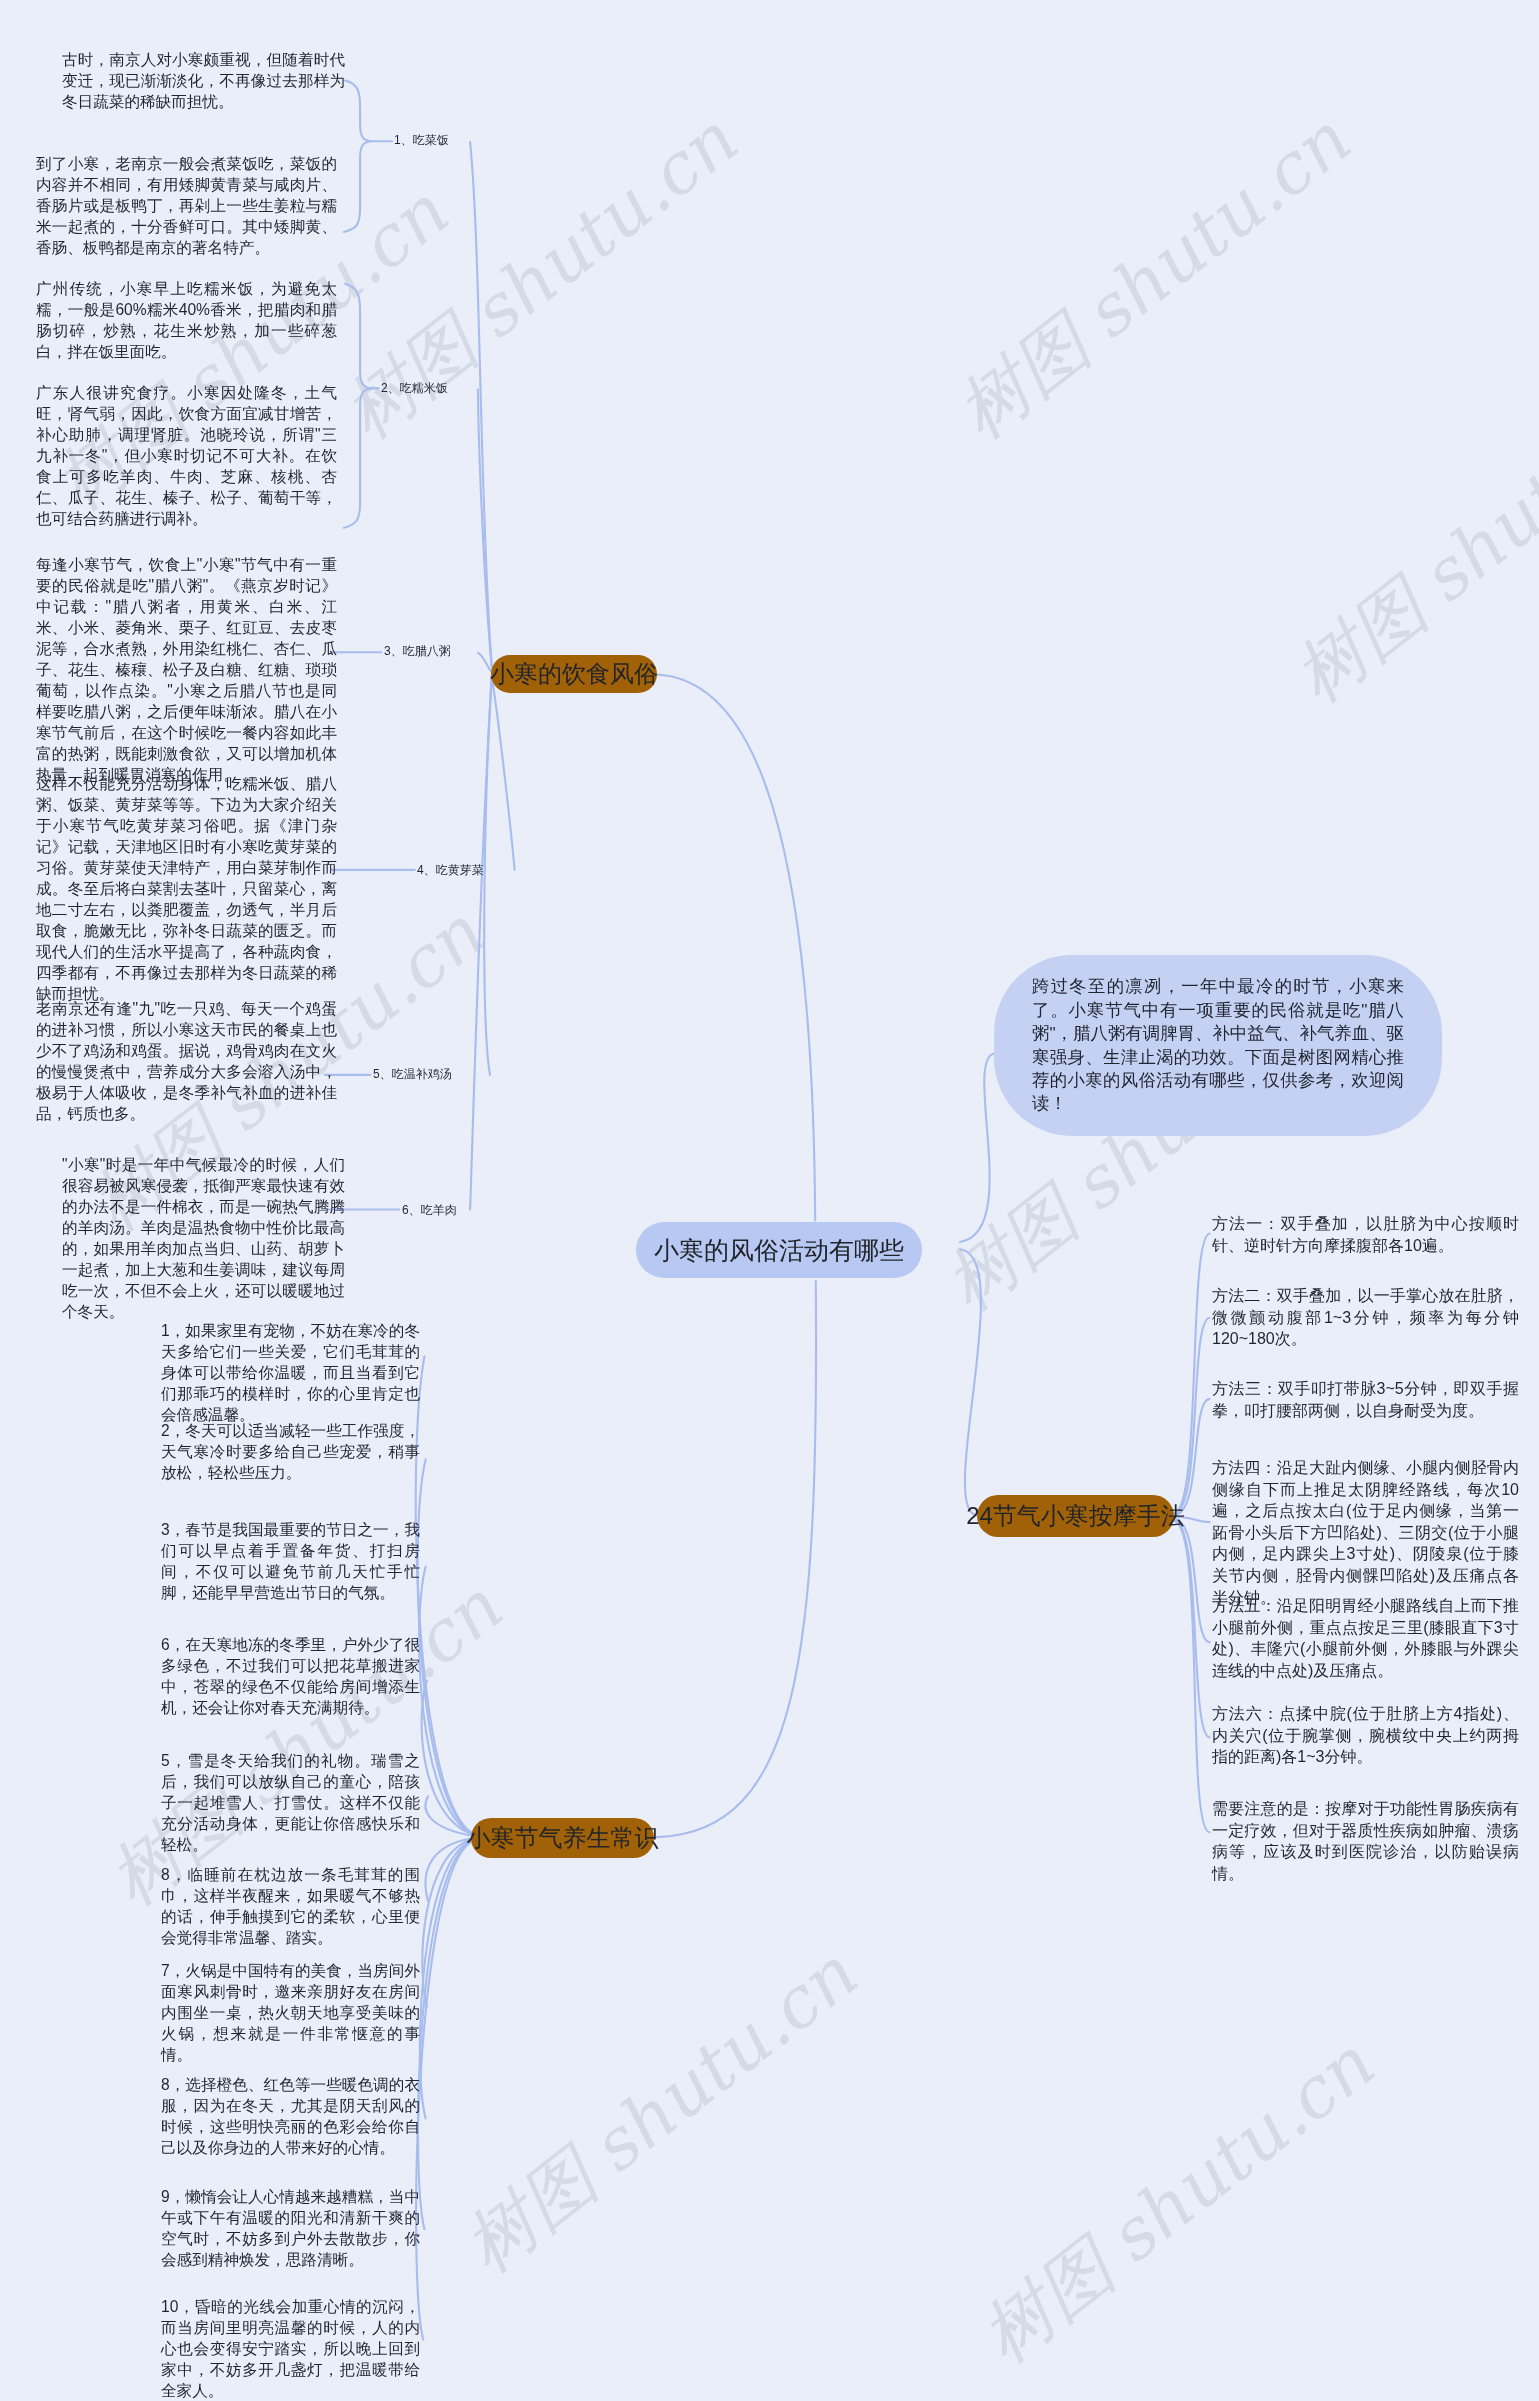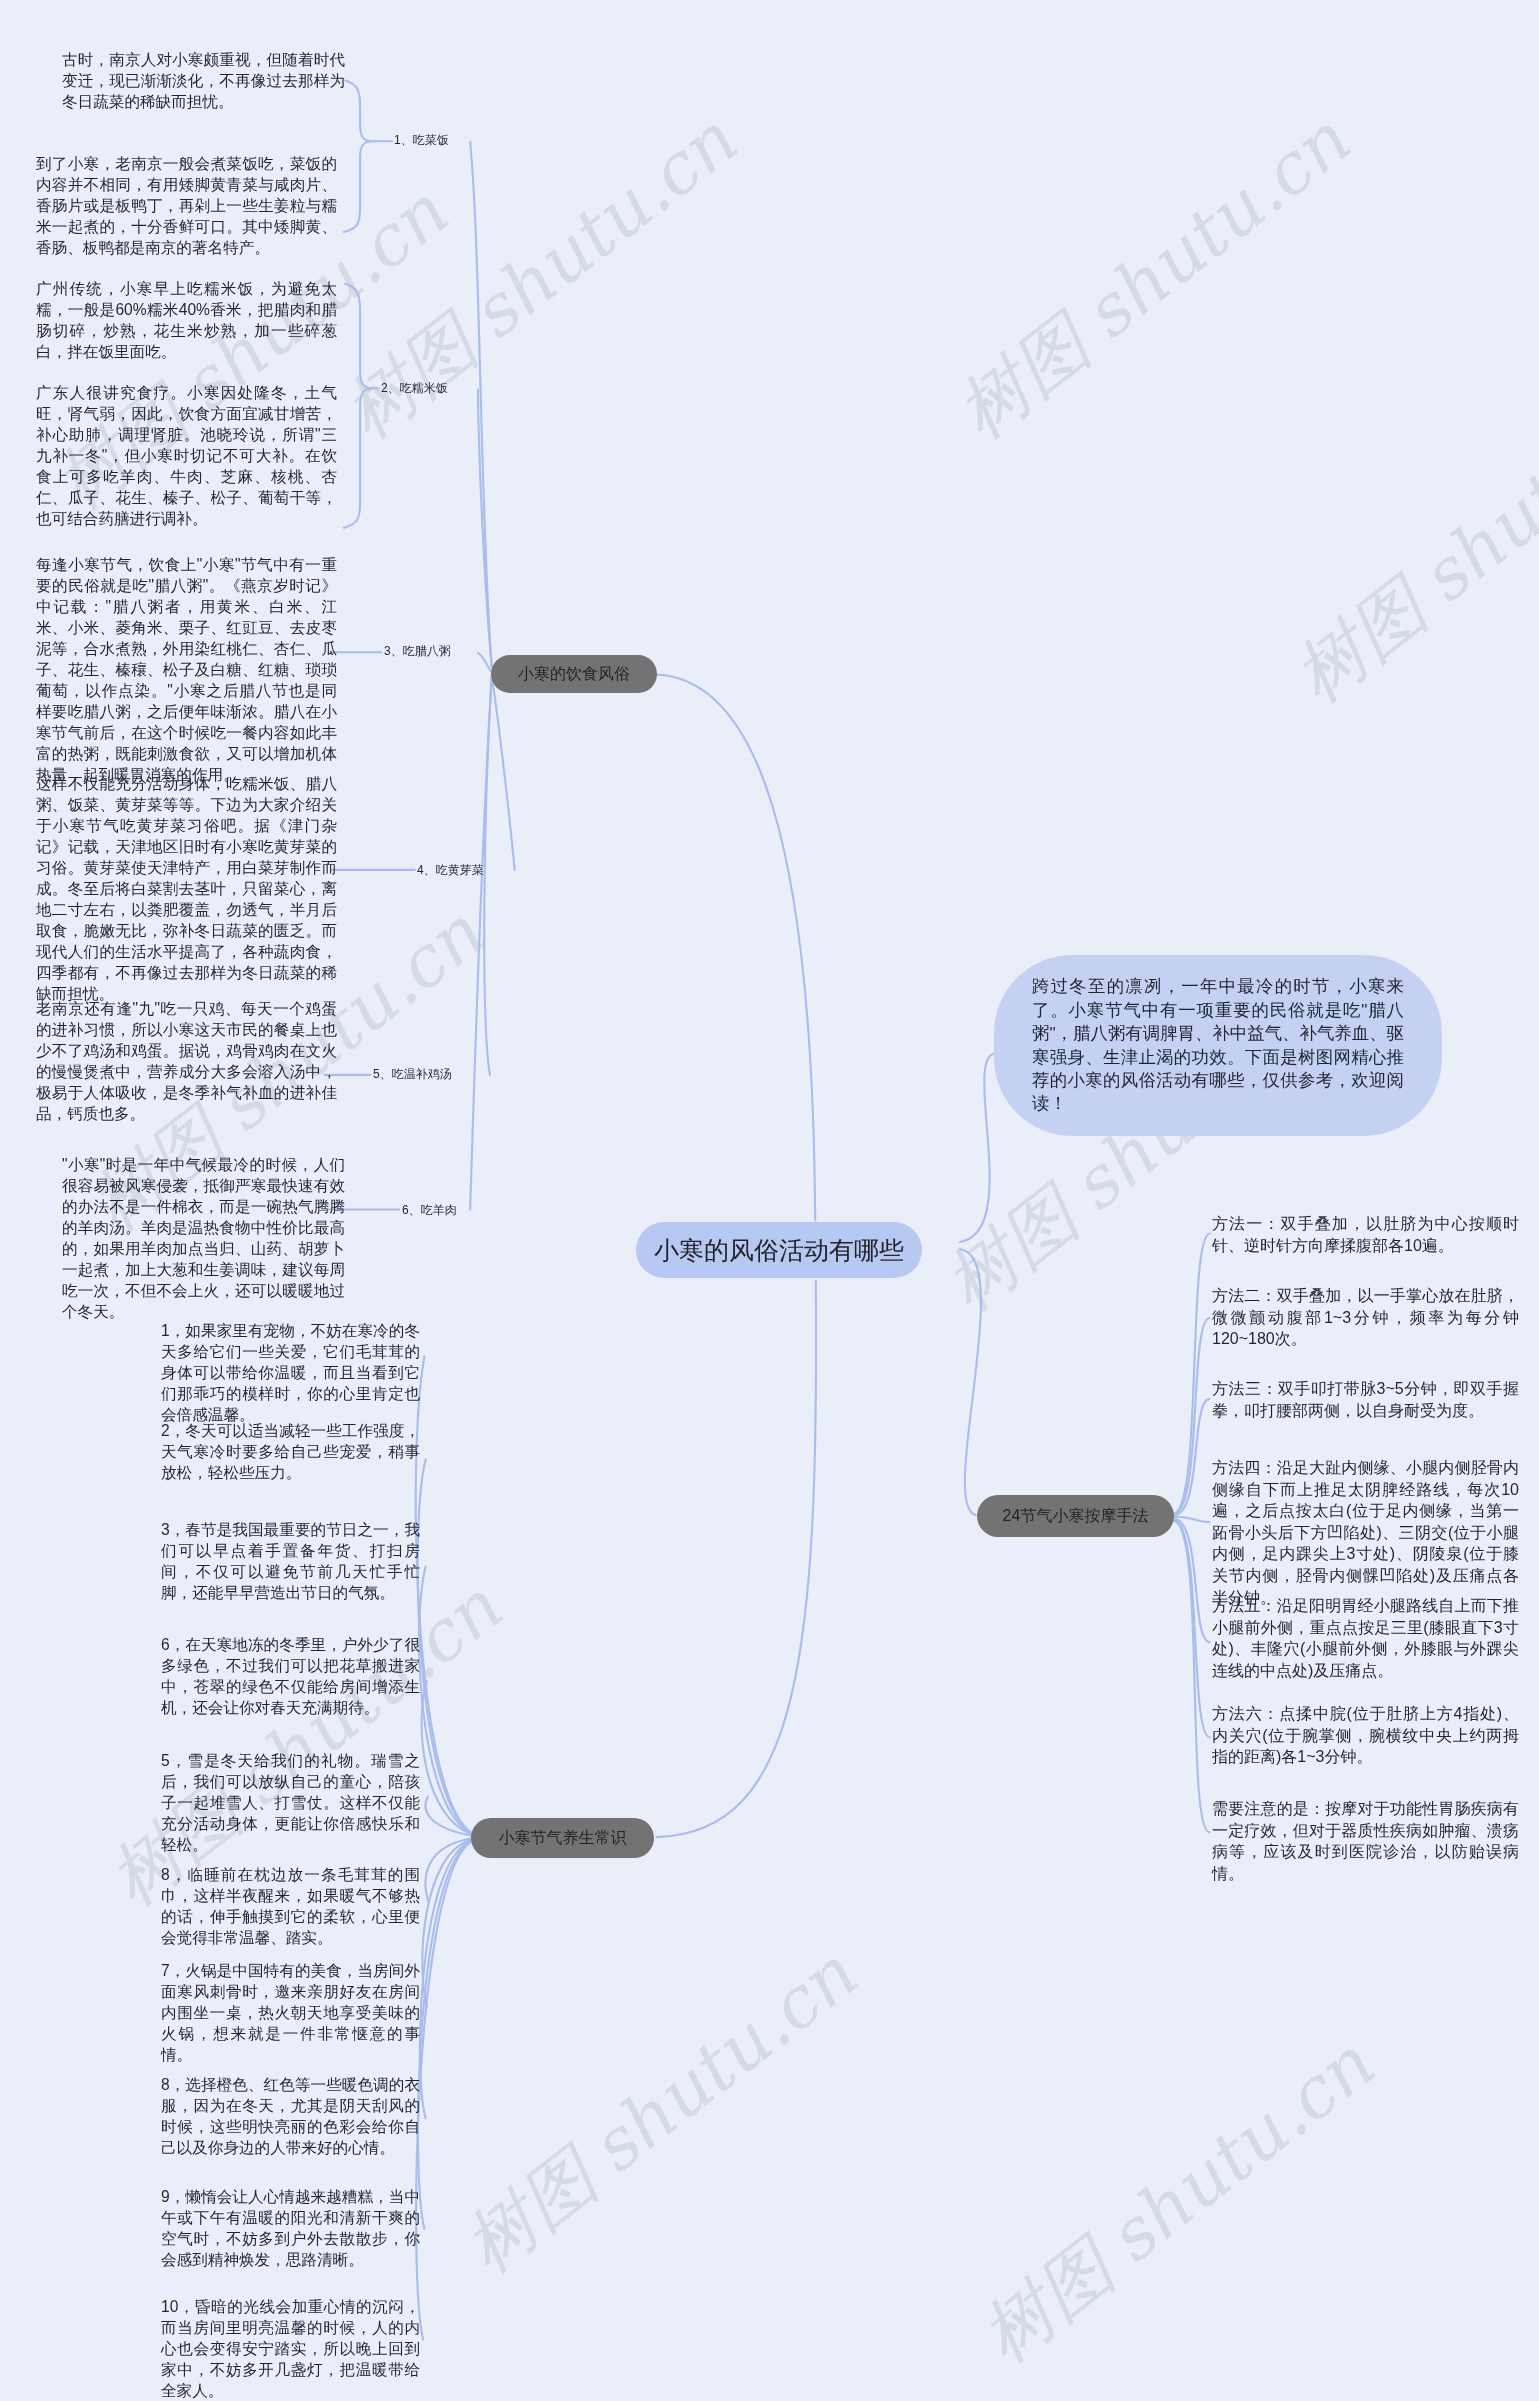--- a/index.html
+++ b/index.html
@@ -21,23 +21,23 @@
     position:absolute;z-index:2;width:301px;
     font-size:15.6px;line-height:21px;text-align:justify;
   }
   .rnote{
     position:absolute;z-index:2;width:307px;left:1212px;
     font-size:16px;line-height:21.6px;text-align:justify;
   }
   .tip{position:absolute;z-index:2;width:259px;left:161px;font-size:15.6px;line-height:21px;text-align:justify;}
   .sublabel{position:absolute;z-index:2;font-size:12px;line-height:19px;white-space:nowrap;}
   .pill{
-    position:absolute;z-index:3;background:#737373;border-radius:601px;
+    position:absolute;z-index:3;background:#a16207;border-radius:601px;
     display:flex;align-items:center;justify-content:center;
-    font-size:16px;color:#22242a;white-space:nowrap;
+    font-size:24px;color:#22242a;white-space:nowrap;
   }
   .pill.root{background:#b7c8f2;font-size:25px;}
   .introbox{
     position:absolute;z-index:2;left:994px;top:955px;width:448px;
     box-sizing:border-box;padding:20.4px 38px;background:#c5d1f3;
     border-radius:78px;font-size:17.4px;line-height:23.4px;text-align:justify;
   }
 </style>
 </head>
 <body>

